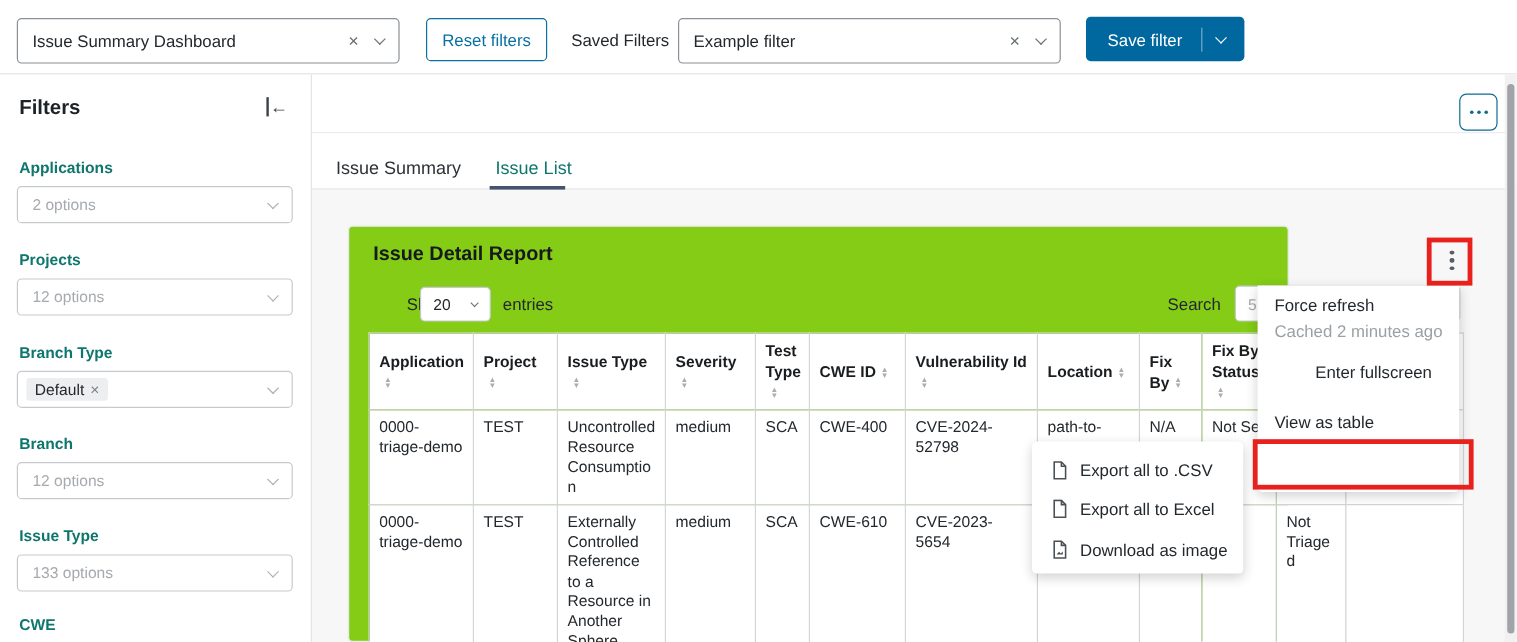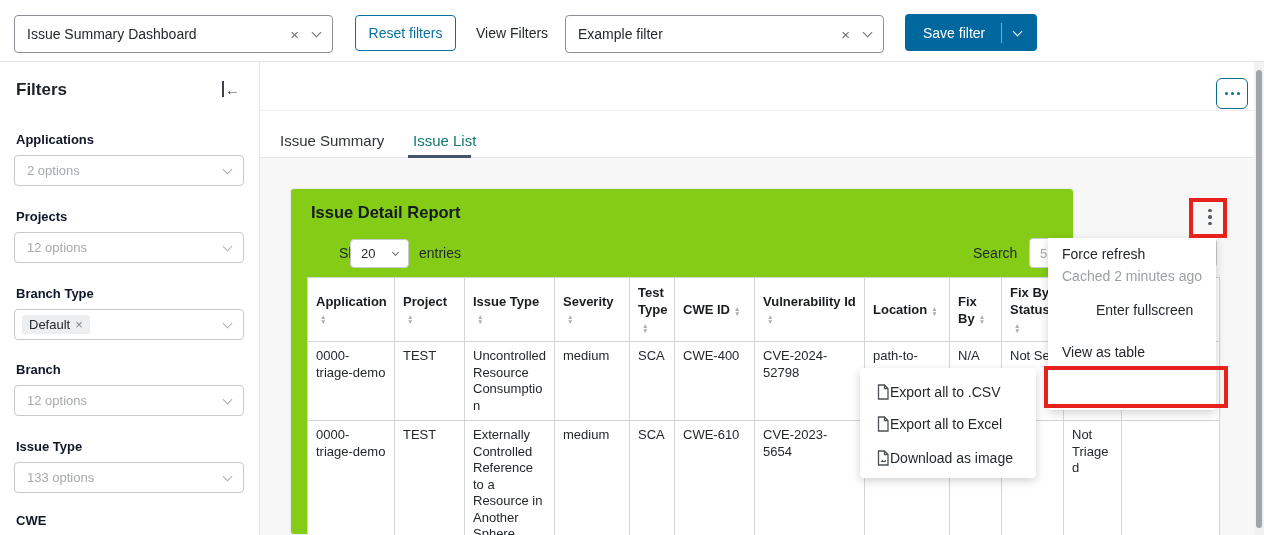--- a/index.html
+++ b/index.html
@@ -21,21 +21,21 @@
   .btn-primary { display:flex; align-items:center; height:37px; border:none; border-radius:4px;
                  background:#00689e; color:#fff; font-size:14px; cursor:pointer; }
   .btn-primary .divider { width:1px; height:20px; background:rgba(255,255,255,.45); margin:0 12px 0 16px; }
   .btn-primary .chev { border-color:#fff; }
 
   
   .sidebar { left:0; top:62px; width:260px; height:473px; background:#fff; border-right:1px solid #e3e4e6; }
   .sb-title { font-size:17px; font-weight:bold; color:#1d2226; }
   .collapse-btn { display:flex; align-items:center; border-left:2px solid #3c4247; padding-left:1px;
                   color:#3c4247; font-size:15px; cursor:pointer; height:16px; }
-  .sb-label { font-size:13px; font-weight:bold; color:#0f172a; }
+  .sb-label { font-size:13px; font-weight:bold; color:#0f766e; }
   .sb-select { display:flex; align-items:center; width:230px; height:31px; border:1px solid #c7cacd; border-radius:4px;
                background:#fff; padding:0 12px; font-size:13px; color:#a6aaae; }
   .sb-select .spacer { flex:1; }
   .sb-select .chev { border-color:#aeb2b6; }
   .tag { display:inline-flex; align-items:center; gap:5px; background:#edeef0; border-radius:3px;
          padding:2px 7px; font-size:13px; color:#23282d; margin-left:-5px; }
   .tag .x-icon { margin:0; color:#7c8287; font-size:13px; }
 
   
   .main-bg { left:260px; top:158px; width:1004px; height:377px; background:#f7f7f8; }
@@ -76,21 +76,21 @@
   
   .menu { left:1048px; top:238px; width:168px; height:172px; background:#fff; border-radius:0 0 4px 4px;
           box-shadow:0 3px 10px rgba(0,0,0,.18); z-index:20; }
   .menu-item { position:absolute; left:14px; font-size:14px; color:#23282d; cursor:pointer; white-space:nowrap; }
   .menu-item.muted { color:#9aa0a4; cursor:default; }
   .menu-dl { position:absolute; left:0; top:132px; width:168px; height:30px; background:#f4f5f6; cursor:pointer; }
   .menu-dl .lbl { position:absolute; left:14px; top:6px; font-size:14px; color:#23282d; }
   .menu-dl .chev { position:absolute; right:14px; top:11px; border-color:#8d9398; }
   .submenu { left:860px; top:368px; width:176px; height:110px; background:#fff; border-radius:4px;
              box-shadow:0 3px 10px rgba(0,0,0,.18); z-index:22; }
-  .sub-item { position:absolute; left:0; width:176px; height:31px; display:flex; align-items:center; 
+  .sub-item { position:absolute; left:0; width:176px; height:31px; display:flex; align-items:center; gap:10px;
               padding-left:16px; font-size:14px; color:#23282d; cursor:pointer; }
   .redbox { border:4px solid #e8211d; background:transparent; z-index:30; pointer-events:none; }
   .red-kebab { left:1189px; top:198px; width:38px; height:40px; }
   .red-download { left:1044px; top:366px; width:184px; height:42px; }
 
   
   .scroll-track { left:1254px; top:62px; width:10px; height:473px; background:#f1f1f2; z-index:40; }
   .scroll-thumb { position:absolute; left:2px; top:8px; width:6px; height:458px; background:#a0a4a8; border-radius:3px; cursor:pointer; }
 </style>
 </head>
@@ -99,21 +99,21 @@
 <div class="abs topbar">
   <div class="abs tb-select" style="left:14px; top:15px; width:319px;">
     <span>Issue Summary Dashboard</span>
     <span class="spacer"></span>
     <span class="x-icon">×</span>
     <span class="chev"></span>
   </div>
   <div class="abs btn-outline" style="left:355px; top:15px; width:101px;">
     <span>Reset filters</span>
   </div>
-  <div class="abs" style="left:476px; top:25px; font-size:14px;">View Filters</div>
+  <div class="abs" style="left:476px; top:25px; font-size:14px;">Saved Filters</div>
   <div class="abs tb-select" style="left:565px; top:15px; width:319px;">
     <span>Example filter</span>
     <span class="spacer"></span>
     <span class="x-icon">×</span>
     <span class="chev"></span>
   </div>
   <div class="abs btn-primary" style="left:905px; top:14px; padding-left:18px; padding-right:16px;">
     <span>Save filter</span>
     <span class="divider"></span>
     <span class="chev"></span>

